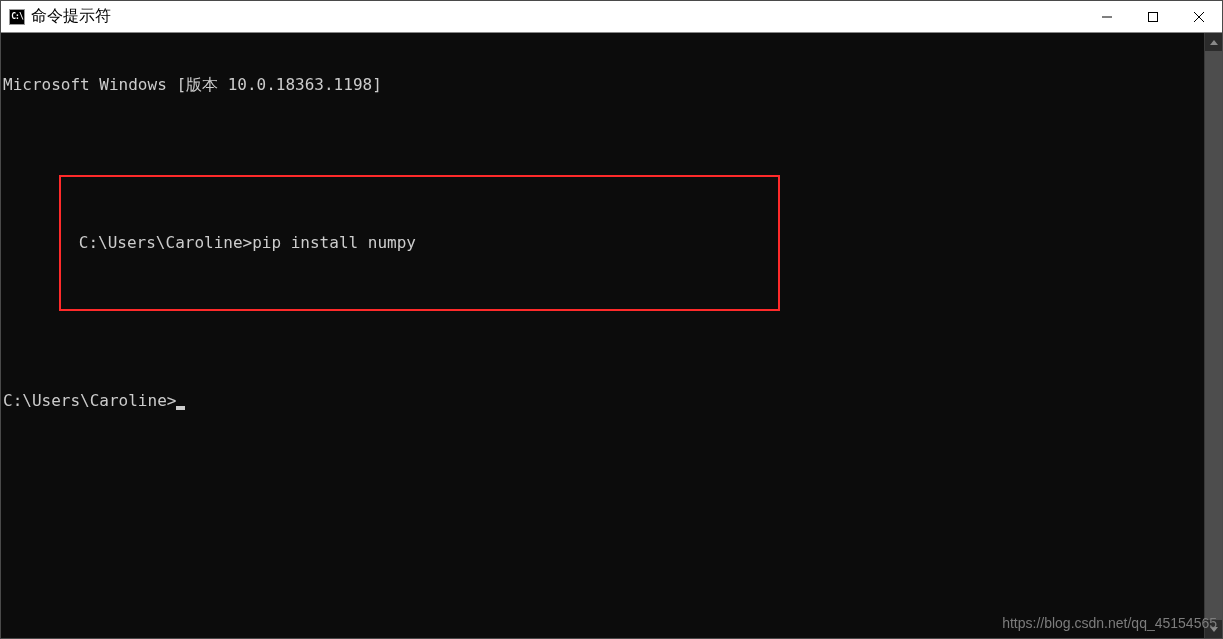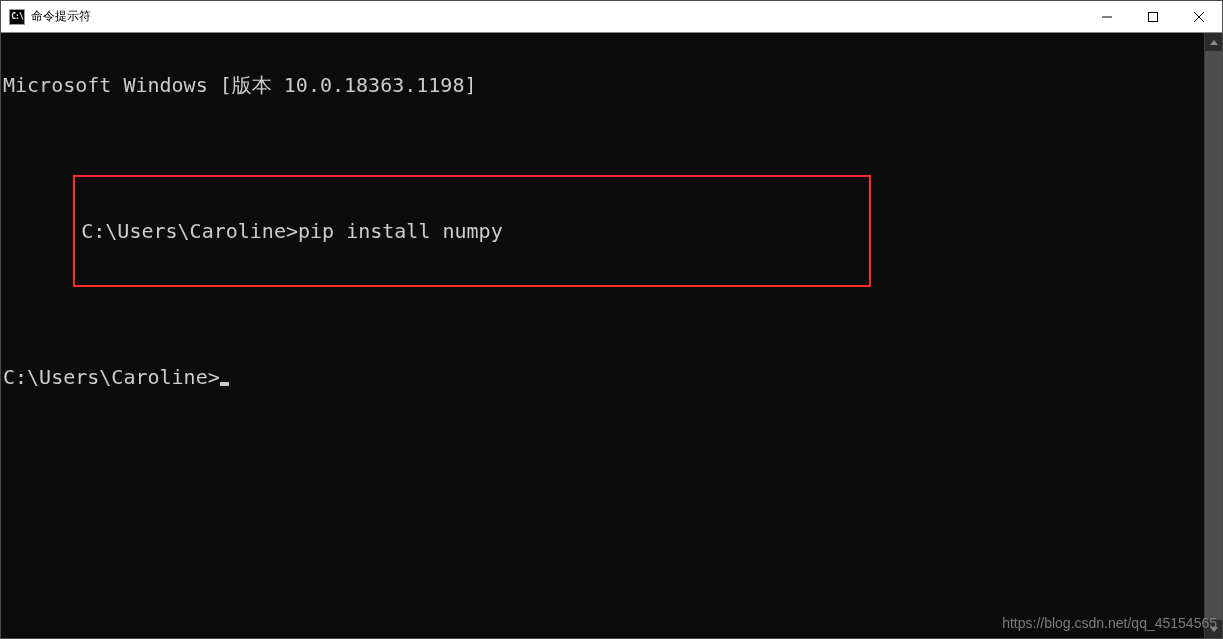--- a/index.html
+++ b/index.html
@@ -45,21 +45,21 @@
       font-size: 8px;
       font-weight: bold;
       display: flex;
       align-items: center;
       justify-content: center;
       font-family: "Consolas", monospace;
       letter-spacing: -1px;
       border: 1px solid #999;
     }
     .title-text {
-      font-size: 12px;
+      font-size: 16px;
       color: #000000;
     }
     .titlebar-right {
       display: flex;
       height: 100%;
     }
     .win-btn {
       width: 46px;
       height: 100%;
       display: flex;
@@ -76,35 +76,35 @@
       flex: 1;
       display: flex;
       background: #000000;
       position: relative;
     }
     .terminal {
       flex: 1;
       background: #0c0c0c;
       color: #cccccc;
       font-family: "NSimSun", "SimSun", "Consolas", monospace;
-      font-size: 20px;
+      font-size: 16px;
       line-height: 20px;
       padding: 2px 0 0 2px;
       white-space: pre;
       overflow: hidden;
       position: relative;
     }
     .terminal-line {
       min-height: 20px;
     }
     .highlight-box {
       border: 2px solid #ff2a2a;
-      padding: 4px;
+      padding: 16px;
       display: inline-block;
-      width: 798px;
+      width: 721px;
       margin-left: -2px;
       margin-top: 0px;
     }
     .highlight-box .terminal-line {
       padding-left: 2px;
     }
     .cursor {
       display: inline-block;
       width: 9px;
       height: 4px;

